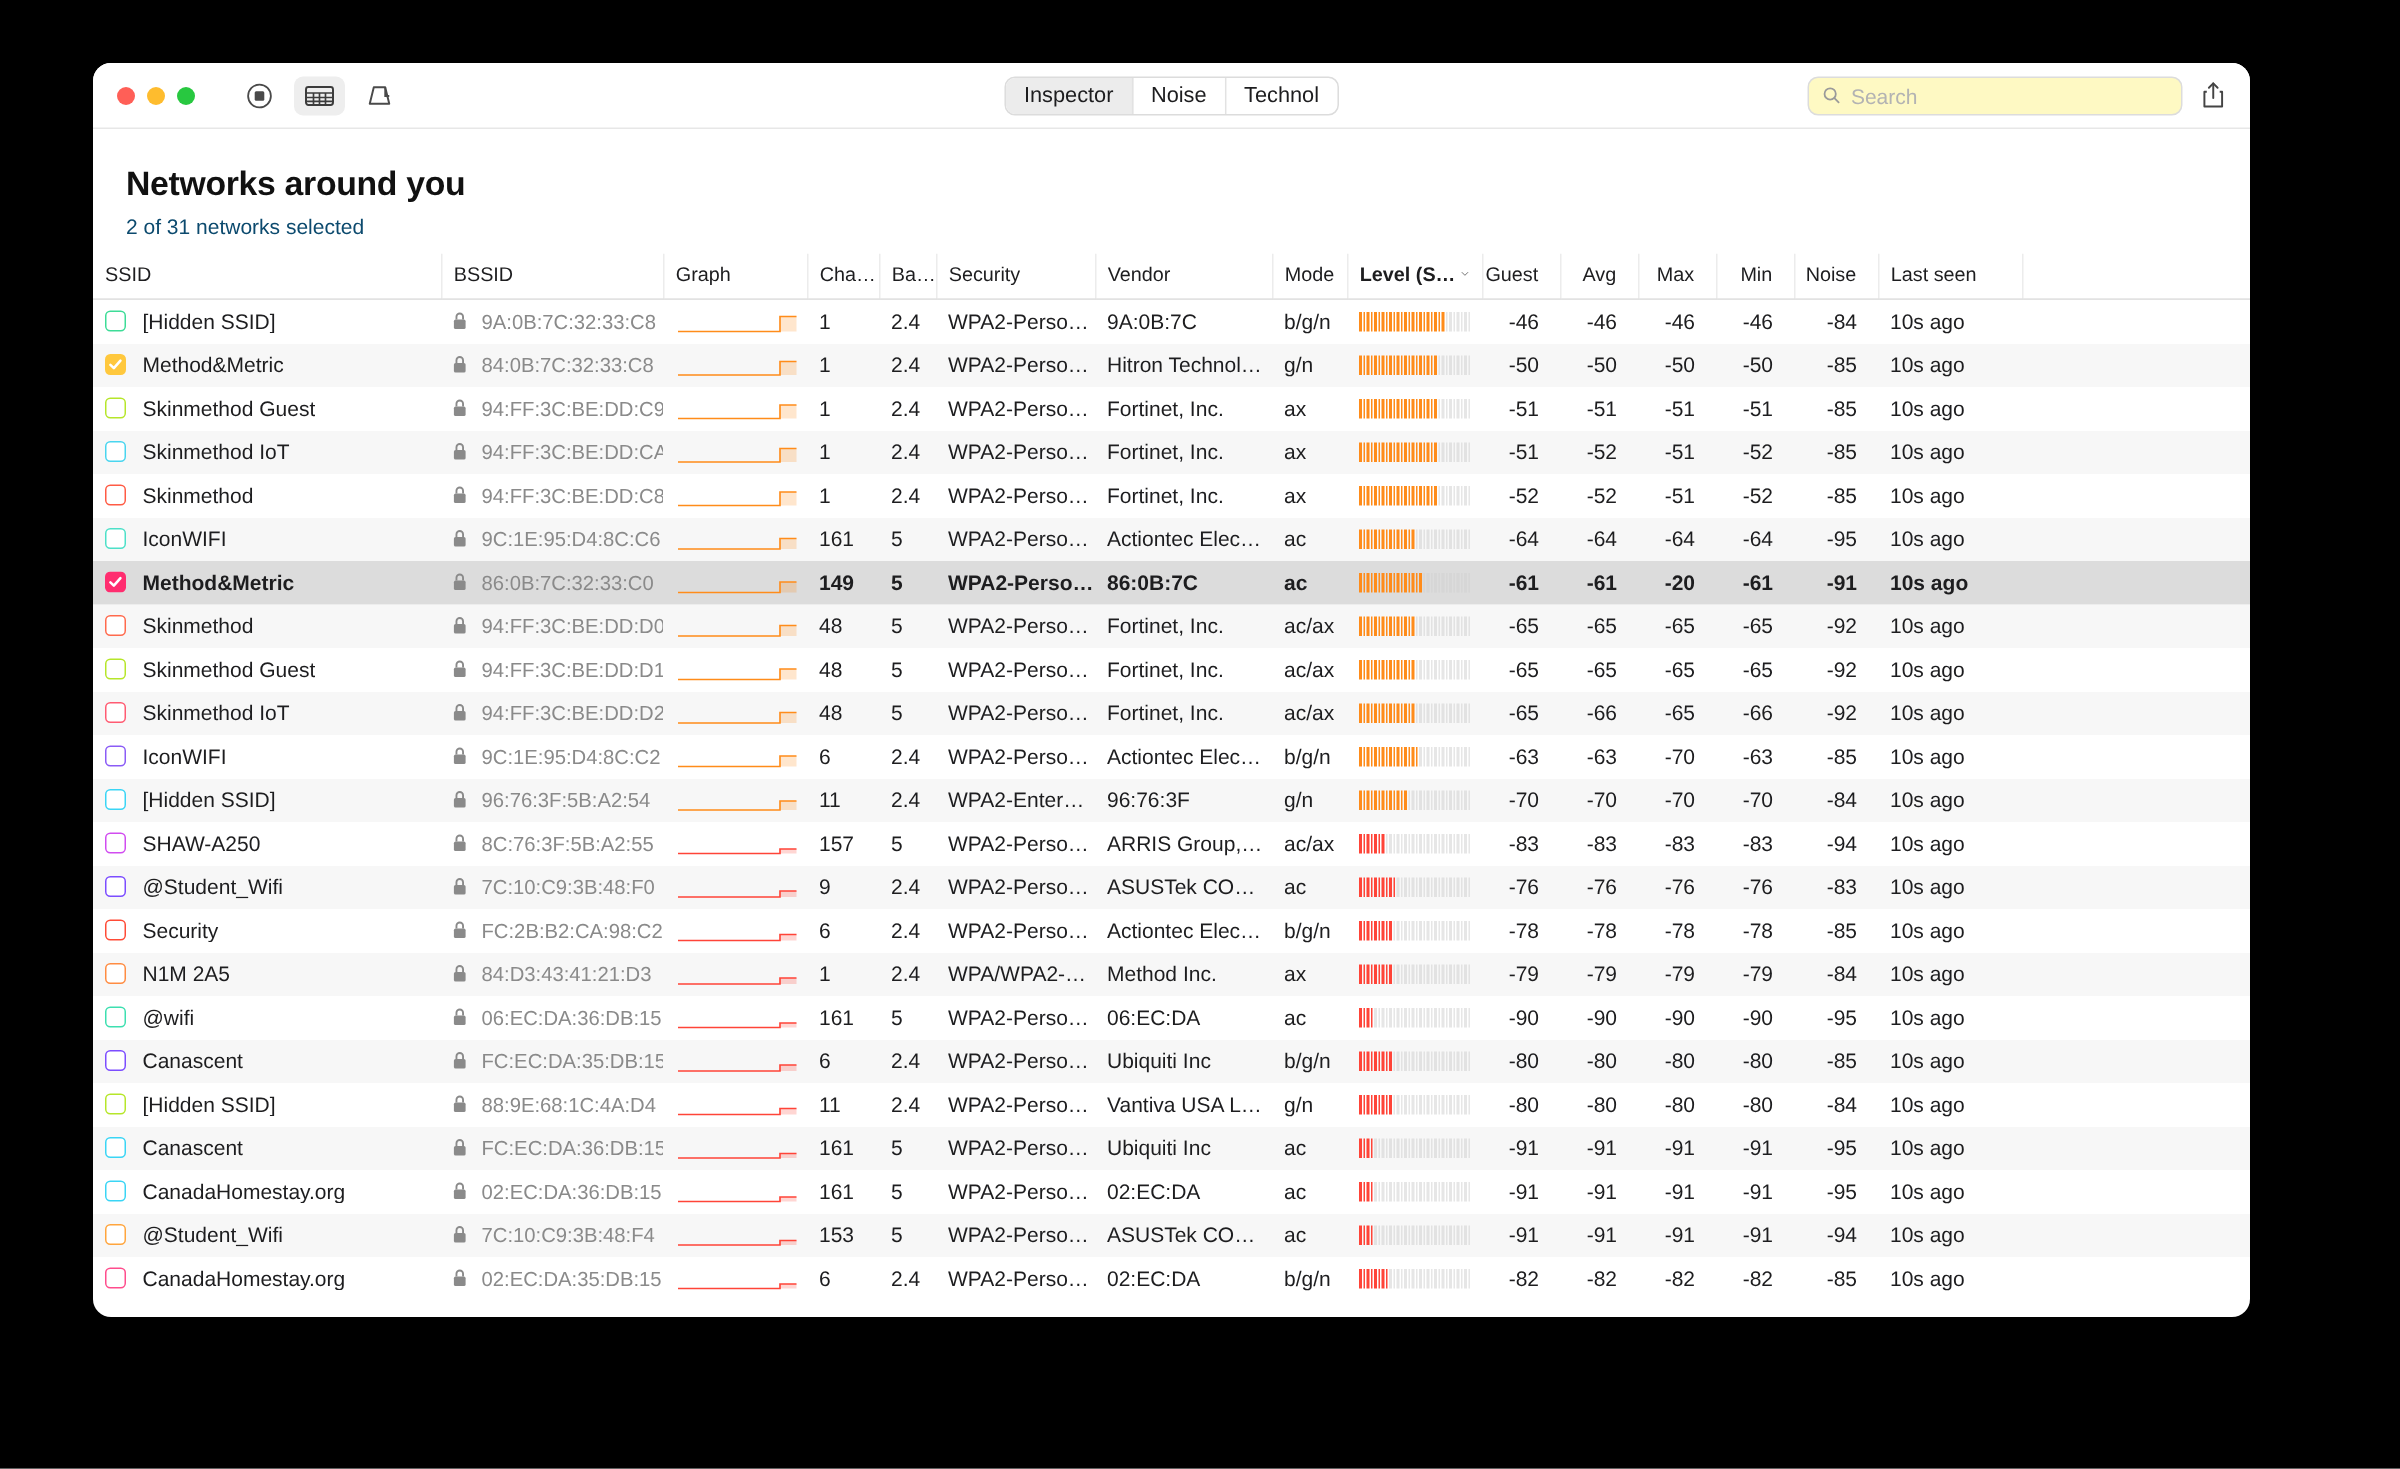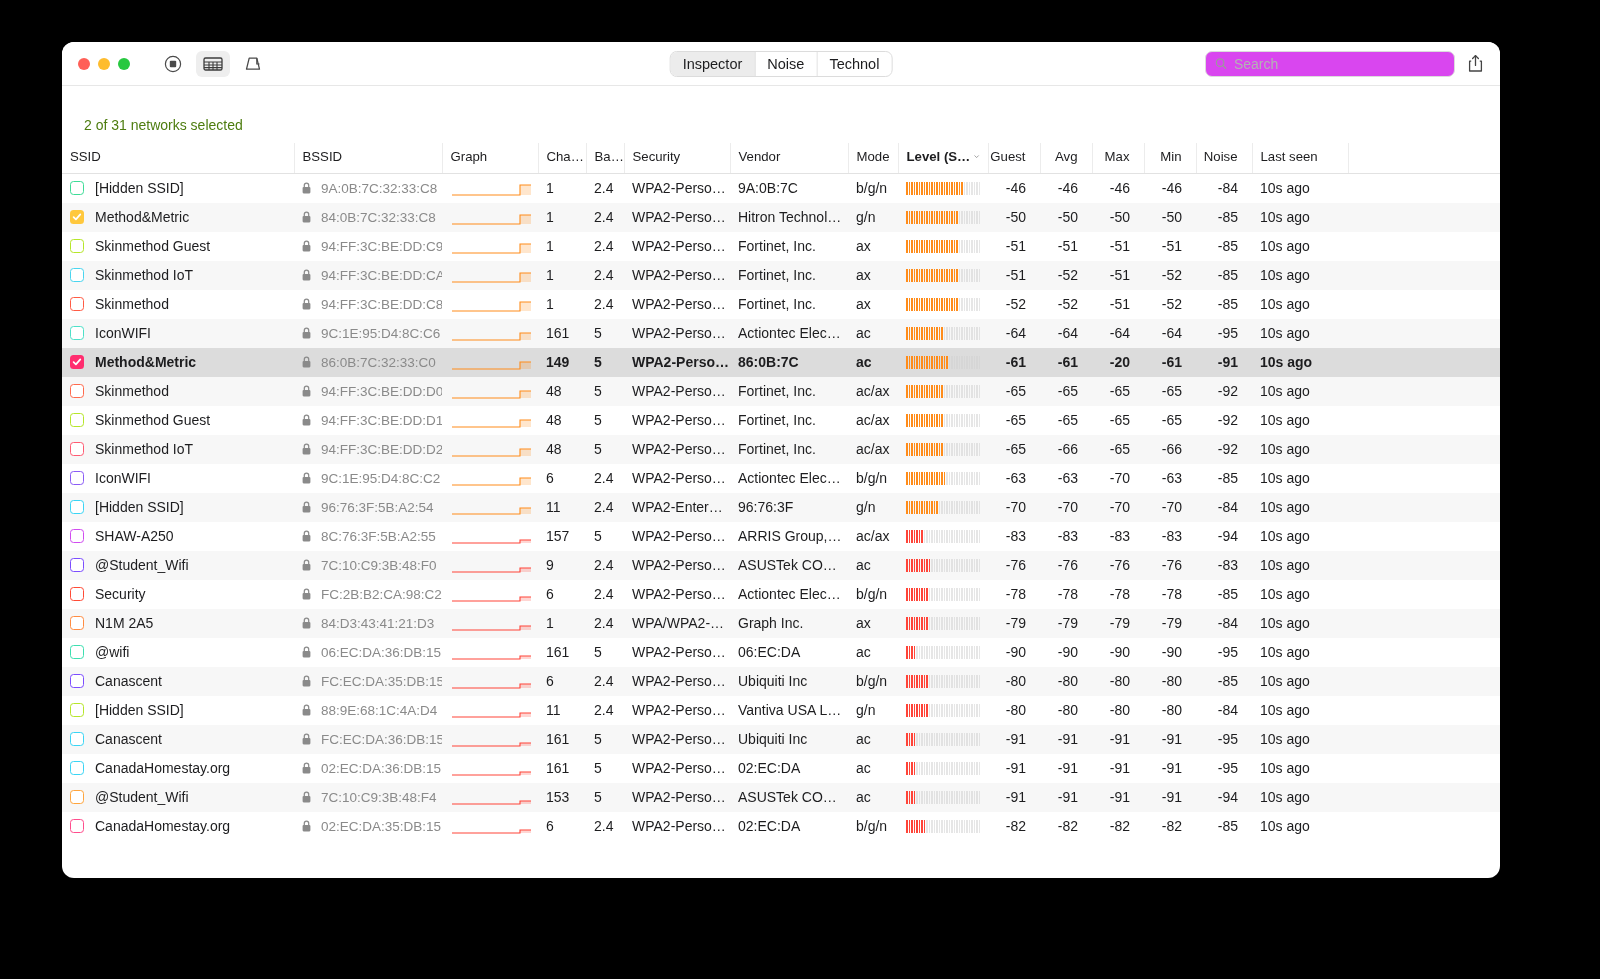--- a/index.html
+++ b/index.html
@@ -74,38 +74,38 @@
   .tb-right {
     margin-left: auto;
     display: flex; align-items: center; gap: 12px;
   }
   .searchbox {
     width: 250px; height: 26px;
     border: 1px solid #dcdcdc;
     border-radius: 7px;
     display: flex; align-items: center;
     gap: 7px; padding: 0 9px;
-    background: #d946ef;
+    background: #fef9c3;
   }
   .searchbox input {
     border: none; outline: none;
     font-size: 14px;
     font-family: "Liberation Sans", sans-serif;
     color: #1d1d1f;
     width: 100%;
     background: transparent;
   }
   .searchbox input::placeholder { color: #b3b3b3; }
   .share-btn { color: #444; display: flex; align-items: center; }
 
   
   .content { flex: 1; overflow: hidden; display: flex; flex-direction: column; }
   .page-head { padding: 24px 22px 10px 22px; }
   .page-title { font-size: 22.5px; font-weight: bold; color: #111; letter-spacing: -0.2px; }
-  .page-sub { font-size: 14px; color: #4d7c0f; margin-top: 7px; }
+  .page-sub { font-size: 14px; color: #0c4a6e; margin-top: 7px; }
 
   
   .table-wrap { flex: 1; overflow: hidden; padding: 0 0 0 0; }
   table { border-collapse: collapse; width: 1438px; table-layout: fixed; }
   thead th {
     font-size: 13.2px; font-weight: normal; color: #1d1d1f;
     text-align: left;
     padding: 6px 8px 9px 8px;
     border-bottom: 1px solid #e2e2e2;
     border-right: 1px solid #ececec;
@@ -236,20 +236,21 @@
             <path d="M4.2 7.2 H2.6 V17 H14.4 V7.2 H12.8" fill="none" stroke="#444" stroke-width="1.3" stroke-linejoin="round"></path>
             <line x1="8.5" y1="1.6" x2="8.5" y2="11.4" stroke="#444" stroke-width="1.3" stroke-linecap="round"></line>
             <path d="M5.6 4.5 L8.5 1.6 L11.4 4.5" fill="none" stroke="#444" stroke-width="1.3" stroke-linecap="round" stroke-linejoin="round"></path>
           </svg>
         </div>
       </div>
     </div>
 
     <div class="content">
       <div class="page-head">
+        <div class="page-title">Networks around you</div>
         <div class="page-sub">2 of 31 networks selected</div>
       </div>
 
       <div class="table-wrap">
         <table>
           <colgroup>
             <col class="c-ssid">
               <col class="c-bssid">
               <col class="c-graph">
               <col class="c-chan">
@@ -1411,21 +1412,21 @@
                 </td>
                 <td class="graphcell">
                   <svg width="84" height="18" viewBox="0 0 84 18" class="spark">
                     <rect x="70" y="12" width="11" height="4" fill="#ff4438" opacity="0.22"></rect>
                     <path d="M2 16 H70 V12 H81" fill="none" stroke="#ff4438" stroke-width="1.1"></path>
                   </svg>
                 </td>
                 <td>1</td>
                 <td>2.4</td>
                 <td>WPA/WPA2-…</td>
-                <td>Graph Inc.</td>
+                <td>Method Inc.</td>
                 <td>ax</td>
                 <td>
                   <div class="levelbars">
                     <i style="background: rgb(255, 68, 56);"></i>
                     <i style="background: rgb(255, 68, 56);"></i>
                     <i style="background: rgb(255, 68, 56);"></i>
                     <i style="background: rgb(255, 68, 56);"></i>
                     <i style="background: rgb(255, 68, 56);"></i>
                     <i style="background: rgb(255, 68, 56);"></i>
                     <i style="background: rgb(255, 68, 56);"></i>

